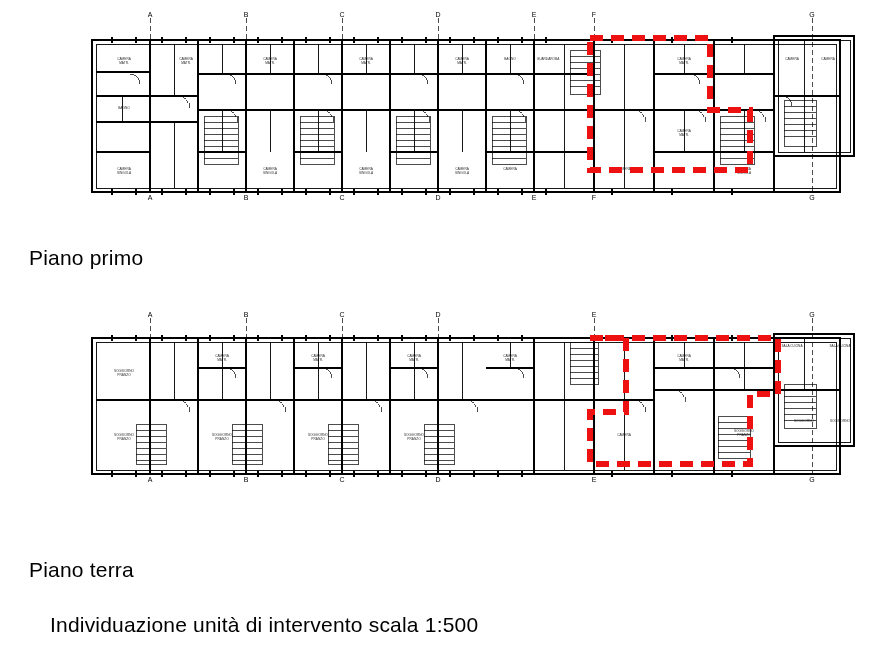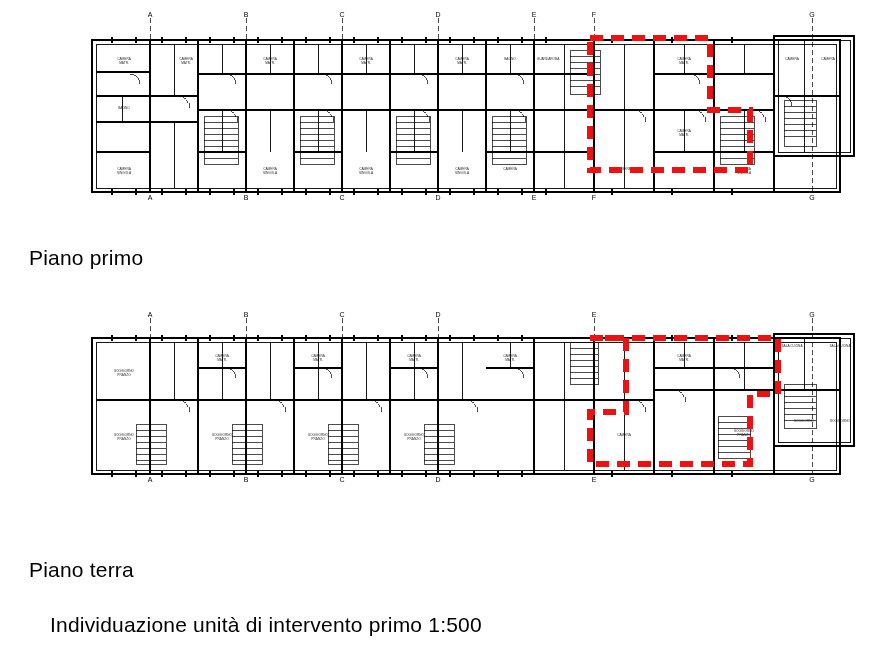--- a/index.html
+++ b/index.html
@@ -560,15 +560,15 @@
       </g>
 
       <g>
         <path d="M512 26 L700 26 L700 82 L672 82 L672 152 L512 152 L512 100 L548 100 L548 26 Z" fill="none" stroke="#ee1111" stroke-width="6" stroke-dasharray="13 8" stroke-linecap="butt" stroke-linejoin="miter"></path>
       </g>
     </svg>
   </div>
 
   <div class="caption" id="caption-ground">Piano terra</div>
 
-  <div class="caption" id="caption-title">Individuazione unità di intervento primo 1:500</div>
+  <div class="caption" id="caption-title">Individuazione unità di intervento scala 1:500</div>
 
 </div>
 
 </body></html>

